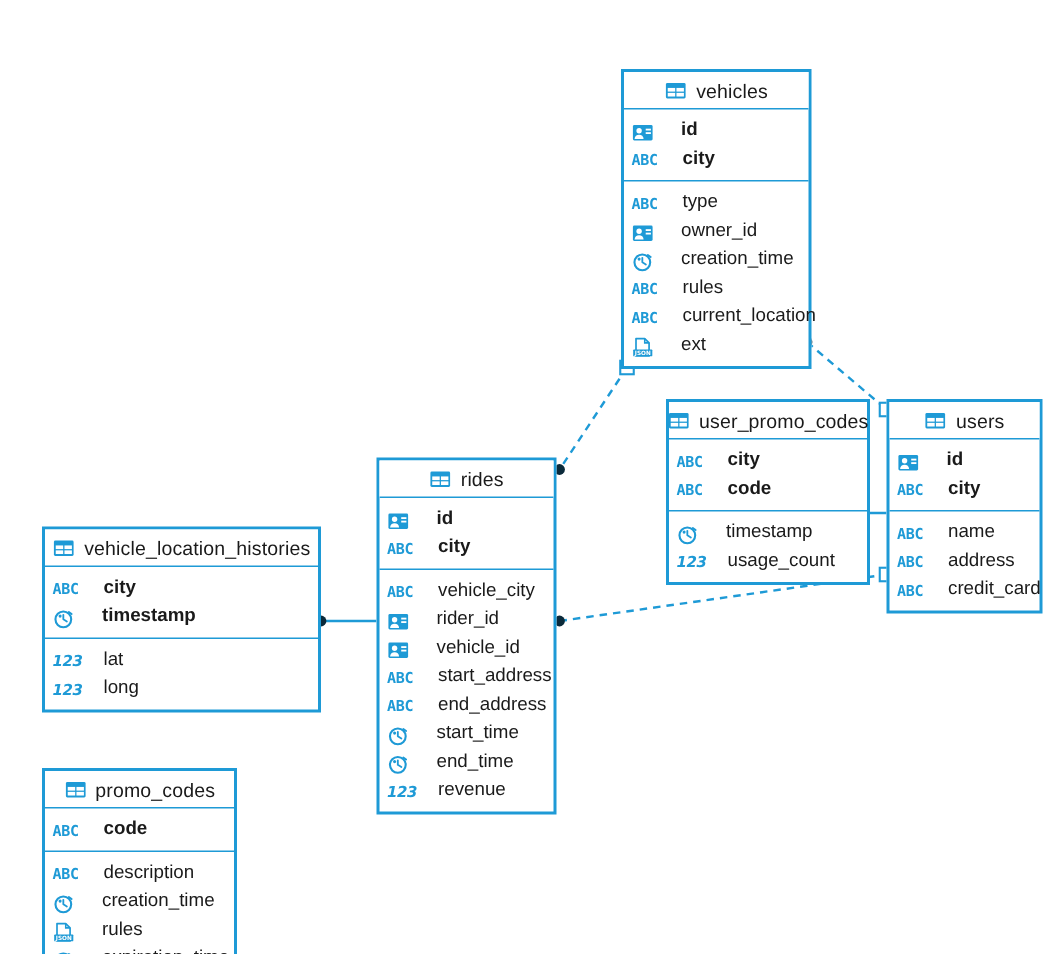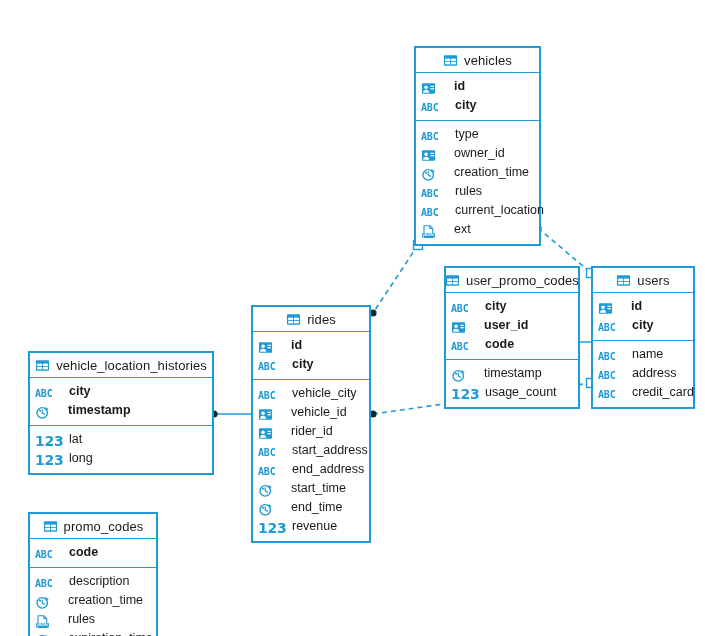--- a/index.html
+++ b/index.html
@@ -99,26 +99,27 @@
     font-weight: bold;
     color: #1e9ad6;
     letter-spacing: -0.2px;
     line-height: 15px;
     text-align: center;
   }
   .ic-123 {
     width: 16px;
     flex: 0 0 16px;
     font-family: "DejaVu Sans", sans-serif;
-    font-size: 14px;
+    font-size: 10px;
     font-weight: bold;
     color: #1e9ad6;
     line-height: 15px;
     text-align: center;
     letter-spacing: -0.3px;
+    font-style: italic;
   }
 </style>
 </head>
 <body>
 
 <div id="canvas">
   <svg id="edge-layer" viewBox="0 0 705 636" xmlns="http://www.w3.org/2000/svg">
       <path d="M418 228 L373 296" fill="none" stroke="#1e9ad6" stroke-width="1.6" stroke-dasharray="5 4"></path>
       <rect x="413.5" y="223.5" width="9" height="9" fill="#ffffff" stroke="#1e9ad6" stroke-width="1.4"></rect>
       <circle cx="373" cy="296" r="3.6" fill="#0b2a3a"></circle>
@@ -225,32 +226,20 @@
           </svg>
         </span>
         <span class="entity-title">user_promo_codes</span>
       </div>
       <div class="entity-section keys">
         <div class="field key">
           <span class="ic ic-abc">ABC</span>
           <span class="field-label">city</span>
         </div>
         <div class="field key">
-          <span class="ic">
-            <svg viewBox="0 0 16 16">
-              <rect x="1" y="2.5" width="14" height="11" rx="1" fill="#1e9ad6"></rect>
-              <circle cx="5.4" cy="6.6" r="1.9" fill="#ffffff"></circle>
-              <path d="M2.2 12.4c0-1.9 1.5-3 3.2-3s3.2 1.1 3.2 3z" fill="#ffffff"></path>
-              <rect x="10.1" y="5.1" width="3.7" height="1.3" fill="#ffffff"></rect>
-              <rect x="10.1" y="7.6" width="3.7" height="1.3" fill="#ffffff"></rect>
-            </svg>
-          </span>
-          <span class="field-label">user_id</span>
-        </div>
-        <div class="field key">
           <span class="ic ic-abc">ABC</span>
           <span class="field-label">code</span>
         </div>
       </div>
       <div class="entity-section cols">
         <div class="field">
           <span class="ic">
             <svg viewBox="0 0 16 16">
               <circle cx="7.7" cy="8.4" r="5.6" fill="#ffffff" stroke="#1e9ad6" stroke-width="1.5"></circle>
               <circle cx="5.4" cy="6.1" r="1.1" fill="#1e9ad6"></circle>
@@ -351,33 +340,33 @@
         <div class="field">
           <span class="ic">
             <svg viewBox="0 0 16 16">
               <rect x="1" y="2.5" width="14" height="11" rx="1" fill="#1e9ad6"></rect>
               <circle cx="5.4" cy="6.6" r="1.9" fill="#ffffff"></circle>
               <path d="M2.2 12.4c0-1.9 1.5-3 3.2-3s3.2 1.1 3.2 3z" fill="#ffffff"></path>
               <rect x="10.1" y="5.1" width="3.7" height="1.3" fill="#ffffff"></rect>
               <rect x="10.1" y="7.6" width="3.7" height="1.3" fill="#ffffff"></rect>
             </svg>
           </span>
-          <span class="field-label">vehicle_id</span>
+          <span class="field-label">rider_id</span>
         </div>
         <div class="field">
           <span class="ic">
             <svg viewBox="0 0 16 16">
               <rect x="1" y="2.5" width="14" height="11" rx="1" fill="#1e9ad6"></rect>
               <circle cx="5.4" cy="6.6" r="1.9" fill="#ffffff"></circle>
               <path d="M2.2 12.4c0-1.9 1.5-3 3.2-3s3.2 1.1 3.2 3z" fill="#ffffff"></path>
               <rect x="10.1" y="5.1" width="3.7" height="1.3" fill="#ffffff"></rect>
               <rect x="10.1" y="7.6" width="3.7" height="1.3" fill="#ffffff"></rect>
             </svg>
           </span>
-          <span class="field-label">rider_id</span>
+          <span class="field-label">vehicle_id</span>
         </div>
         <div class="field">
           <span class="ic ic-abc">ABC</span>
           <span class="field-label">start_address</span>
         </div>
         <div class="field">
           <span class="ic ic-abc">ABC</span>
           <span class="field-label">end_address</span>
         </div>
         <div class="field">

